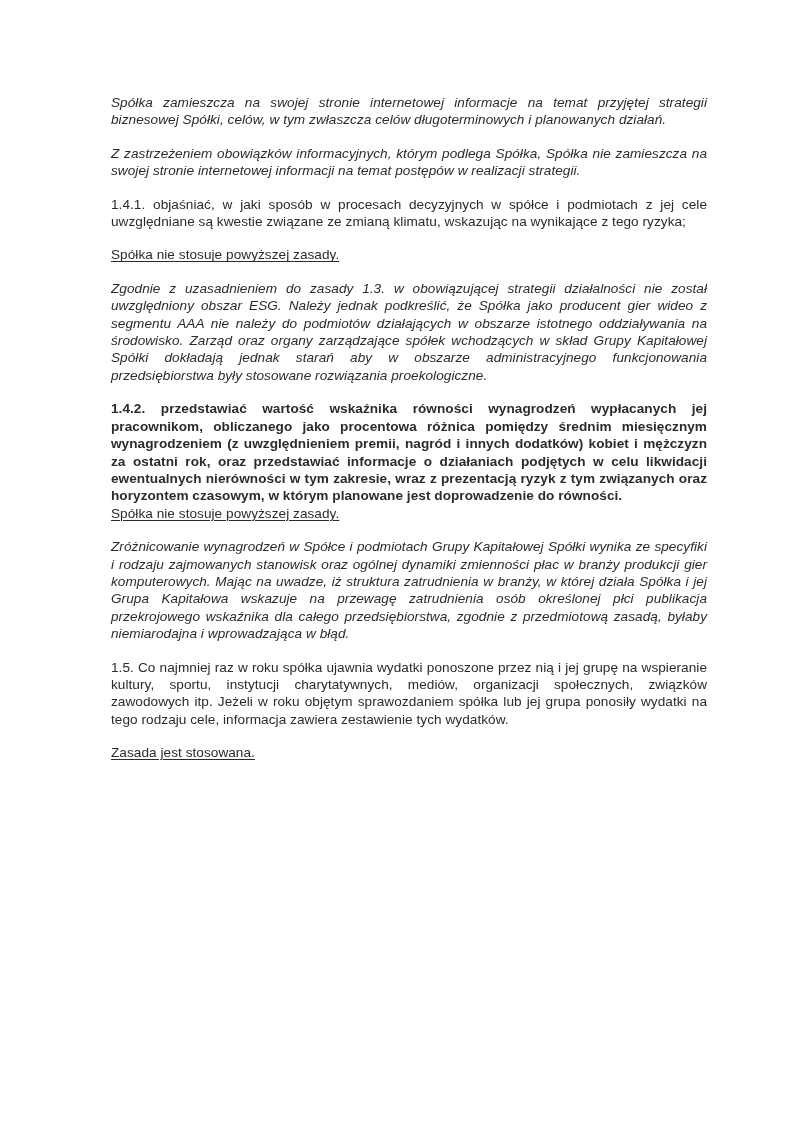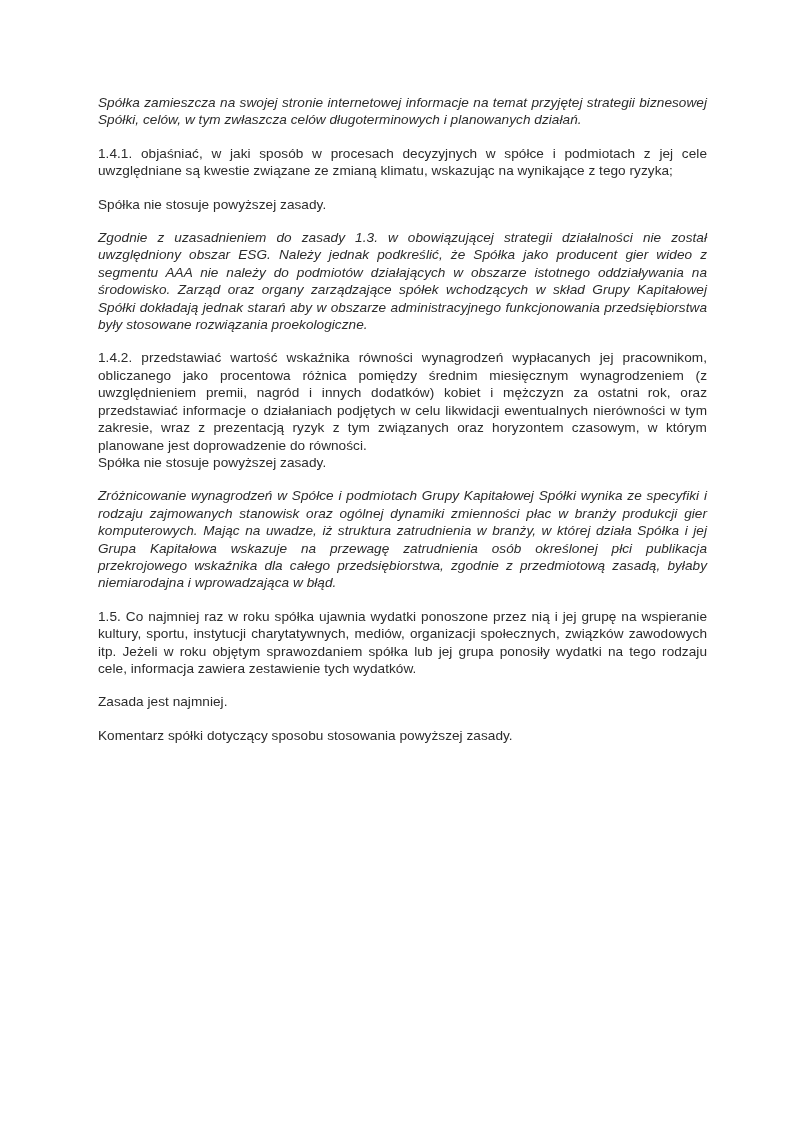--- a/index.html
+++ b/index.html
@@ -15,39 +15,40 @@
       font-family: "Liberation Sans", sans-serif;
       color: #2b2b2b;
     }
     .page {
       position: absolute;
       left: 95px;
       top: 94px;
       width: 612px;
     }
     p {
-      margin: 0 0 16px 3px;
+      margin: 0 0 16px 16px;
       font-size: 13.6px;
       line-height: 17.4px;
       text-align: justify;
       letter-spacing: 0.05px;
     }
     p.it { font-style: italic; }
     .u {
+      text-decoration: underline;
       text-underline-offset: 2px;
       text-decoration-thickness: 1px;
     }
-    .last-line-justify { text-align-last: justify; }
+    .last-line-justify { text-align-last: justify; font-weight: bold; }
   </style>
 </head>
 <body>
 
 <div class="page">
   <p class="it">Spółka zamieszcza na swojej stronie internetowej informacje na temat przyjętej strategii biznesowej Spółki, celów, w tym zwłaszcza celów długoterminowych i planowanych działań.</p>
+  <p class="it">Z zastrzeżeniem obowiązków informacyjnych, którym podlega Spółka, Spółka nie zamieszcza na swojej stronie internetowej informacji na temat postępów w realizacji strategii.</p>
   <p>1.4.1. objaśniać, w jaki sposób w procesach decyzyjnych w spółce i podmiotach z jej cele uwzględniane są kwestie związane ze zmianą klimatu, wskazując na wynikające z tego ryzyka;</p>
   <p><span class="u">Spółka nie stosuje powyższej zasady.</span></p>
   <p class="it">Zgodnie z uzasadnieniem do zasady 1.3. w obowiązującej strategii działalności nie został uwzględniony obszar ESG. Należy jednak podkreślić, że Spółka jako producent gier wideo z segmentu AAA nie należy do podmiotów działających w obszarze istotnego oddziaływania na środowisko. Zarząd oraz organy zarządzające spółek wchodzących w skład Grupy Kapitałowej Spółki dokładają jednak starań aby w obszarze administracyjnego funkcjonowania przedsiębiorstwa były stosowane rozwiązania proekologiczne.</p>
   <p><span class="last-line-justify">1.4.2. przedstawiać wartość wskaźnika równości wynagrodzeń wypłacanych jej pracownikom, obliczanego jako procentowa różnica pomiędzy średnim miesięcznym wynagrodzeniem (z uwzględnieniem premii, nagród i innych dodatków) kobiet i mężczyzn za ostatni rok, oraz przedstawiać informacje o działaniach podjętych w celu likwidacji ewentualnych nierówności w tym zakresie, wraz z prezentacją ryzyk z tym związanych oraz horyzontem czasowym, w którym planowane jest doprowadzenie do równości.</span><br><span class="u">Spółka nie stosuje powyższej zasady.</span></p>
   <p class="it">Zróżnicowanie wynagrodzeń w Spółce i podmiotach Grupy Kapitałowej Spółki wynika ze specyfiki i rodzaju zajmowanych stanowisk oraz ogólnej dynamiki zmienności płac w branży produkcji gier komputerowych. Mając na uwadze, iż struktura zatrudnienia w branży, w której działa Spółka i jej Grupa Kapitałowa wskazuje na przewagę zatrudnienia osób określonej płci publikacja przekrojowego wskaźnika dla całego przedsiębiorstwa, zgodnie z przedmiotową zasadą, byłaby niemiarodajna i wprowadzająca w błąd.</p>
   <p>1.5. Co najmniej raz w roku spółka ujawnia wydatki ponoszone przez nią i jej grupę na wspieranie kultury, sportu, instytucji charytatywnych, mediów, organizacji społecznych, związków zawodowych itp. Jeżeli w roku objętym sprawozdaniem spółka lub jej grupa ponosiły wydatki na tego rodzaju cele, informacja zawiera zestawienie tych wydatków.</p>
-  <p><span class="u">Zasada jest najmniej.</span></p>
-  <p><span class="u">Komentarz spółki dotyczący sposobu stosowania powyższej zasady.</span></p>
+  <p><span class="u">Zasada jest stosowana.</span></p>
 </div>
 
 </body></html>

